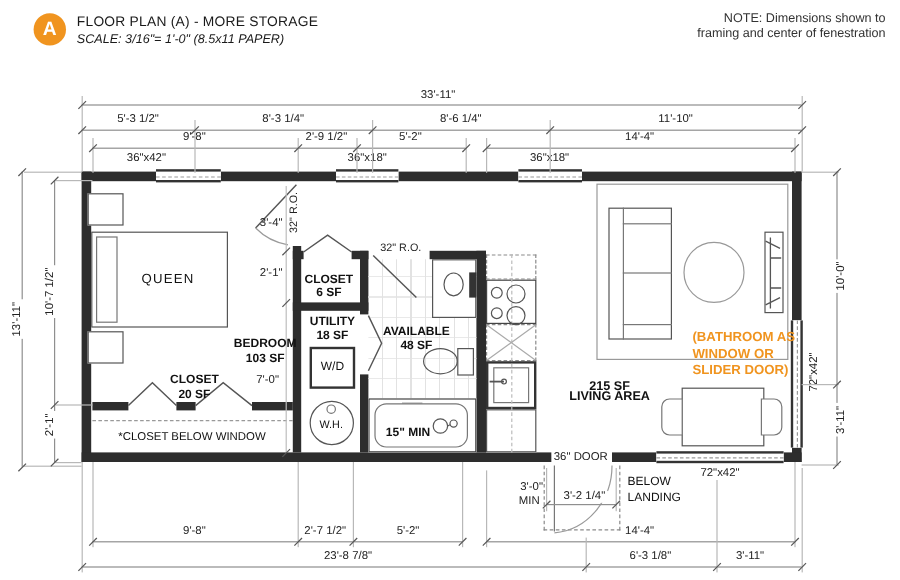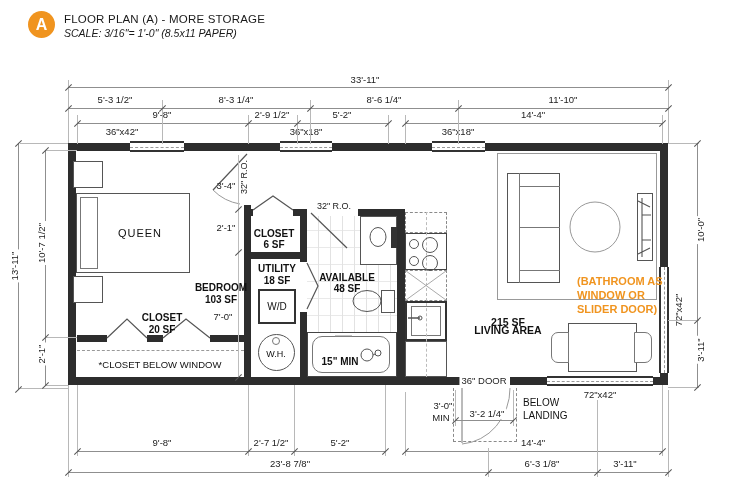--- a/index.html
+++ b/index.html
@@ -38,20 +38,22 @@
 </style>
 </head>
 <body>
 
 <div id="stage">
 
   <div id="marker" style="background: rgb(240, 148, 31);">A</div>
   <div class="title">FLOOR PLAN (A) - MORE STORAGE</div>
   <div class="scale">SCALE: 3/16"= 1'-0" (8.5x11 PAPER)</div>
   <div class="note">
+    <span>NOTE: Dimensions shown to</span>
+    <span>framing and center of fenestration</span>
   </div>
 
   <div class="wall" style="left: 68px; top: 143px; width: 62px; height: 8px; background: rgb(45, 45, 45);"></div>
   <div class="wall" style="left: 184px; top: 143px; width: 96px; height: 8px; background: rgb(45, 45, 45);"></div>
   <div class="wall" style="left: 332px; top: 143px; width: 100px; height: 8px; background: rgb(45, 45, 45);"></div>
   <div class="wall" style="left: 485px; top: 143px; width: 183px; height: 8px; background: rgb(45, 45, 45);"></div>
   <div class="wall" style="left: 68px; top: 143px; width: 8px; height: 242px; background: rgb(45, 45, 45);"></div>
   <div class="wall" style="left: 660px; top: 143px; width: 8px; height: 124px; background: rgb(45, 45, 45);"></div>
   <div class="wall" style="left: 660px; top: 373px; width: 8px; height: 12px; background: rgb(45, 45, 45);"></div>
   <div class="wall" style="left: 68px; top: 377px; width: 392px; height: 8px; background: rgb(45, 45, 45);"></div>

